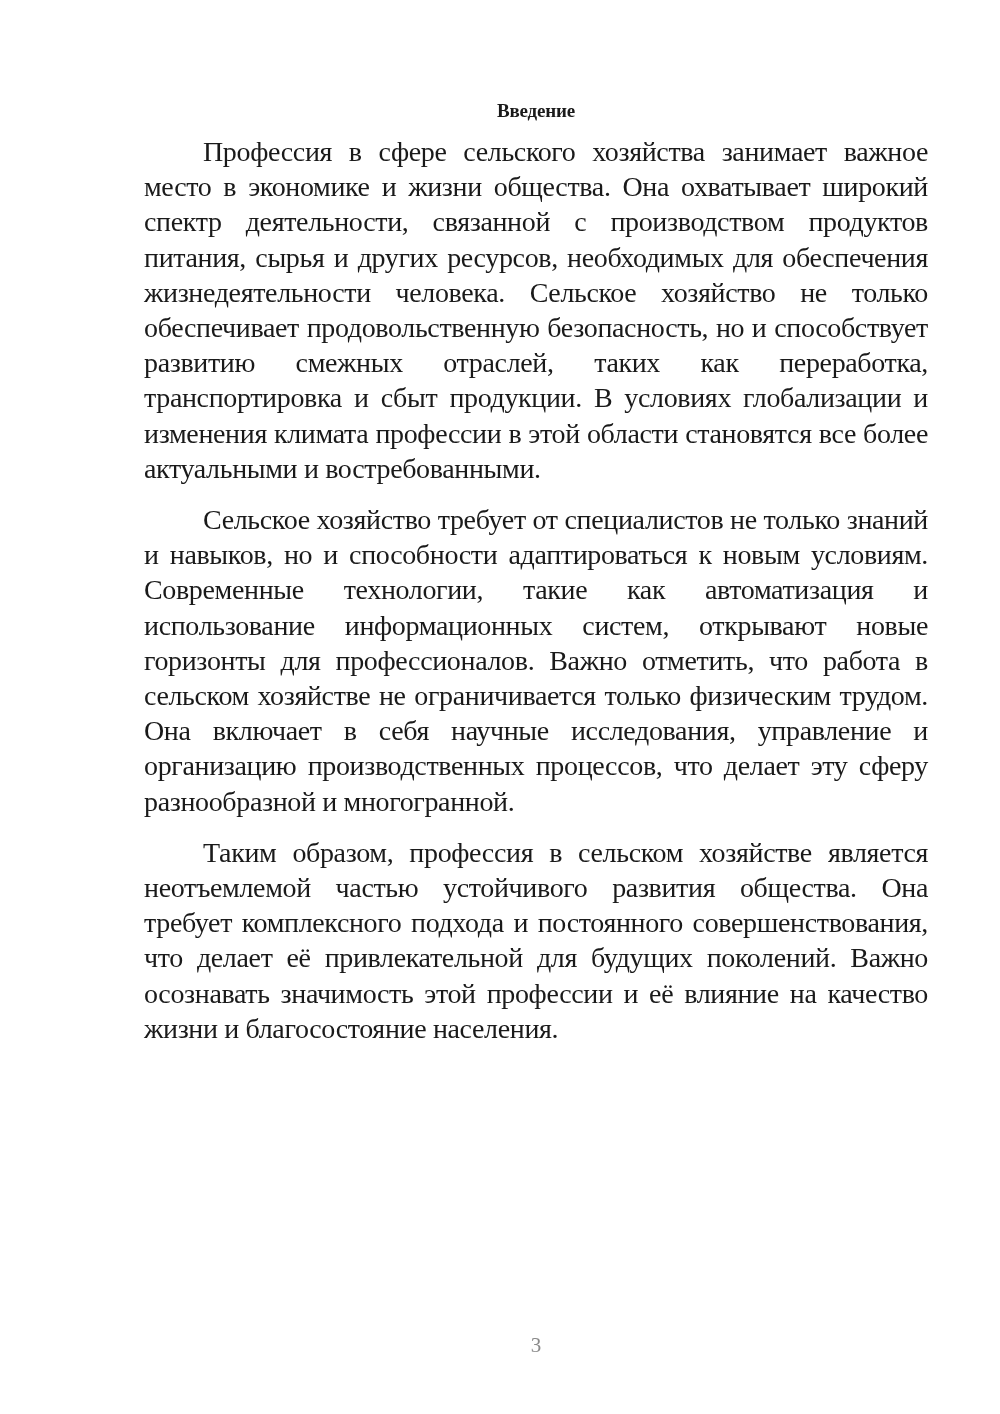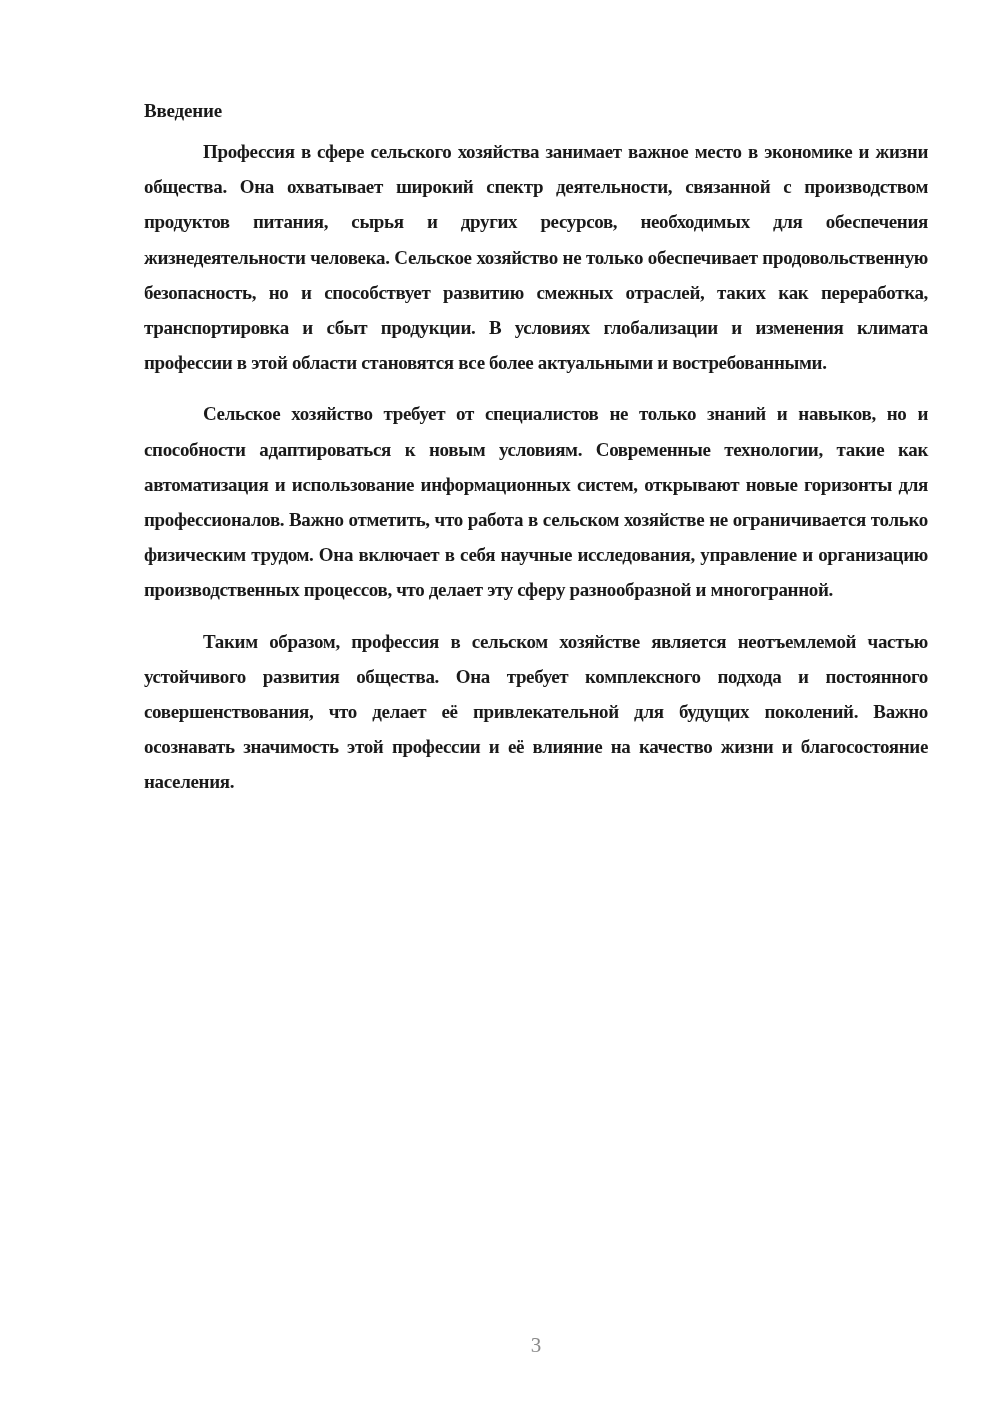--- a/index.html
+++ b/index.html
@@ -22,38 +22,37 @@
       height: 1414px;
       background: #ffffff;
     }
     .content {
       position: absolute;
       left: 144px;
       top: 96px;
       width: 784px;
     }
     .title {
-      text-align: left;
+      text-align: center;
       font-weight: bold;
       font-size: 19px;
       line-height: 30px;
       margin: 0 0 8px 0;
       padding-left: 0;
       letter-spacing: -0.2px;
     }
     .para {
-      font-size: 19px;
+      font-size: 28px;
       line-height: 35.2px;
       text-align: justify;
       text-align-last: left;
       text-indent: 59px;
       margin: 0 0 16px 0;
       letter-spacing: -0.35px;
       word-spacing: 0px;
-      font-weight: bold;
     }
     .page-number {
       position: absolute;
       left: 0;
       width: 1072px;
       top: 1333px;
       text-align: center;
       font-size: 21px;
       color: #8a8a8a;
       font-family: "Liberation Serif", serif;

